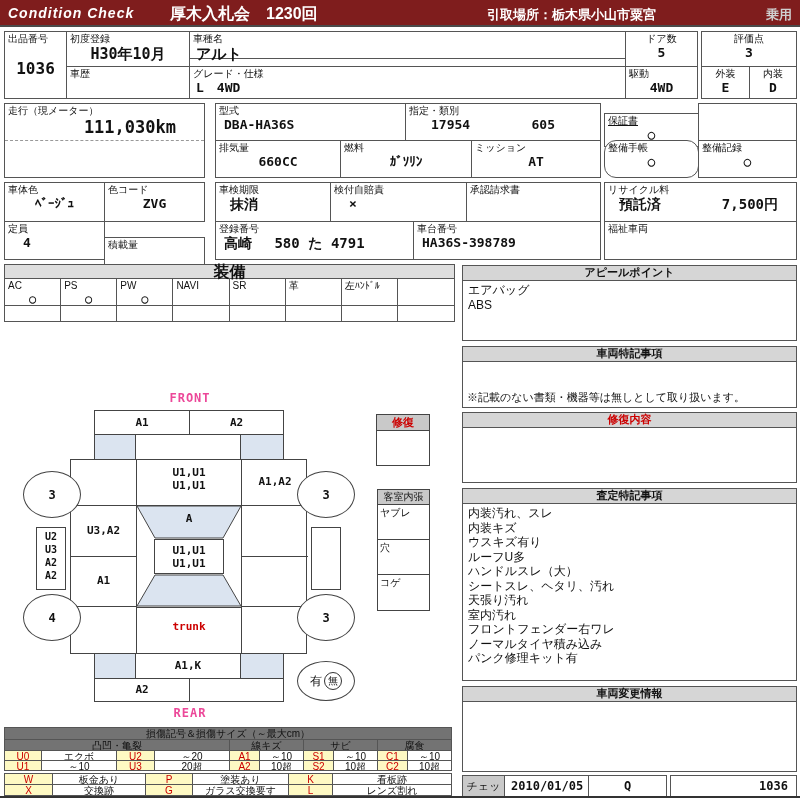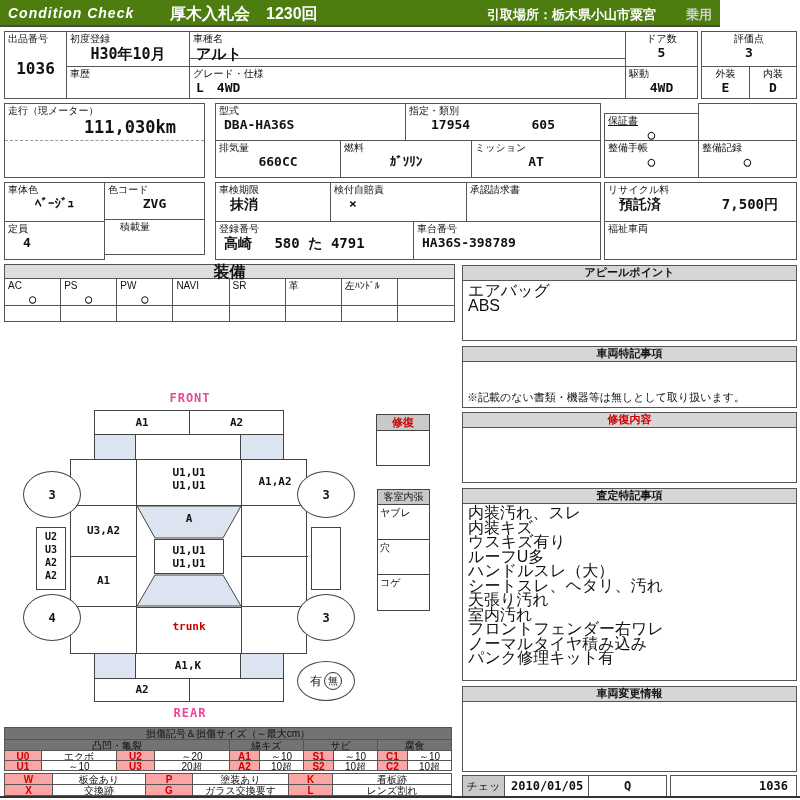--- a/index.html
+++ b/index.html
@@ -6,30 +6,30 @@
   .sheet{position:relative;width:800px;height:800px;background:#fff;overflow:hidden;
          font-family:"Liberation Sans",sans-serif;color:#111;}
   .abs{position:absolute;box-sizing:border-box;}
   .cell{position:absolute;box-sizing:border-box;border:1px solid #555;background:#fff;}
   .lbl{font-size:10px;color:#111;padding:1px 3px;line-height:1.15;white-space:nowrap;}
   .lblc{text-align:center;}
   .val{font-size:13px;font-weight:bold;font-family:"DejaVu Sans Mono",monospace;line-height:1.1;}
   .vc{text-align:center;}
   .pre{white-space:pre;}
   .big{font-size:16px;}
-  .hdrbar{left:0;top:0;width:720px;height:27px;background:#4d7c0f;border-bottom:2px solid #4a4a4a;color:#fff;}
+  .hdrbar{left:0;top:0;width:800px;height:27px;background:#7f1d1d;border-bottom:2px solid #4a4a4a;color:#fff;}
   .sec{position:absolute;left:462px;width:335px;border:1px solid #555;box-sizing:border-box;background:#fff;}
   .sec .hd{background:#d6d6d6;border-bottom:1px solid #555;text-align:center;font-size:11px;
            line-height:13px;height:14px;font-weight:bold;overflow:hidden;}
-  .sec .bd{font-size:16px;line-height:15px;padding:2px 5px;}
+  .sec .bd{font-size:12px;line-height:15px;padding:2px 5px;}
   .red{color:#cc0000;}
   .blue{color:#ec4899;}
   .shade{background:#dbe4f0;}
   .gridhd{background:#737373;}
-  .lt-cell{background:#fca5a5;color:#cc0000;font-weight:bold;}
+  .lt-cell{background:#fef9c3;color:#cc0000;font-weight:normal;}
   .ellipse{position:absolute;box-sizing:border-box;border:1px solid #444;border-radius:50%;
            background:#fff;display:flex;align-items:center;justify-content:center;
            font-family:"DejaVu Sans Mono",monospace;font-weight:bold;font-size:12px;}
   .dcell{position:absolute;box-sizing:border-box;border:1px solid #444;background:#fff;}
   .dlabel{font-size:11px;font-weight:bold;font-family:"DejaVu Sans Mono",monospace;text-align:center;}
   .legend-row{display:grid;}
   .lg{box-sizing:border-box;border:1px solid #555;font-size:10px;text-align:center;
       line-height:11px;overflow:hidden;white-space:nowrap;}
 </style>
 </head>
@@ -111,42 +111,42 @@
   </div>
   <div class="cell" style="left:471px;top:140px;width:130px;height:38px;">
     <div class="lbl">ミッション</div>
     <div class="val vc">AT</div>
   </div>
   <div class="cell" style="left:604px;top:113px;width:95px;height:34px;text-decoration:underline;">
     <div class="lbl">保証書</div>
     <div class="val vc">○</div>
   </div>
   <div class="cell" style="left:698px;top:103px;width:99px;height:38px;"></div>
-  <div class="cell" style="left:604px;top:140px;width:95px;height:38px;">
+  <div class="cell" style="left:604px;top:140px;width:95px;height:38px;border-radius:12px;">
     <div class="lbl">整備手帳</div>
     <div class="val vc">○</div>
   </div>
   <div class="cell" style="left:698px;top:140px;width:99px;height:38px;">
     <div class="lbl">整備記録</div>
     <div class="val vc">○</div>
   </div>
 
   <div class="cell" style="left:4px;top:182px;width:101px;height:40px;">
     <div class="lbl">車体色</div>
     <div class="val vc">ﾍﾞｰｼﾞｭ</div>
   </div>
   <div class="cell" style="left:104px;top:182px;width:101px;height:40px;">
     <div class="lbl">色コード</div>
     <div class="val vc">ZVG</div>
   </div>
   <div class="cell" style="left:4px;top:221px;width:101px;height:39px;">
     <div class="lbl">定員</div>
     <div class="val" style="padding-left:18px;">4</div>
   </div>
-  <div class="cell" style="left:104px;top:219px;width:101px;height:36px;padding-left:12px;">
+  <div class="cell" style="left:104px;top:237px;width:101px;height:36px;">
     <div class="lbl">積載量</div>
   </div>
   <div class="cell" style="left:215px;top:182px;width:116px;height:40px;">
     <div class="lbl">車検期限</div>
     <div class="val" style="padding-left:14px;font-size:14px;">抹消</div>
   </div>
   <div class="cell" style="left:330px;top:182px;width:137px;height:40px;">
     <div class="lbl">検付自賠責</div>
     <div class="val" style="padding-left:18px;">×</div>
   </div>

